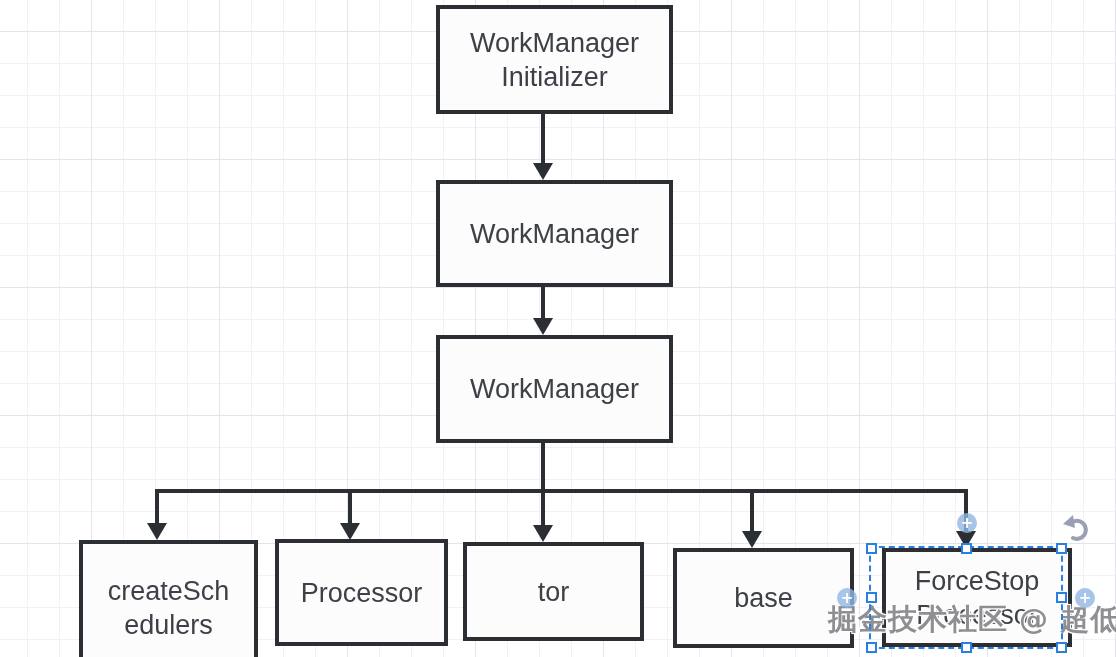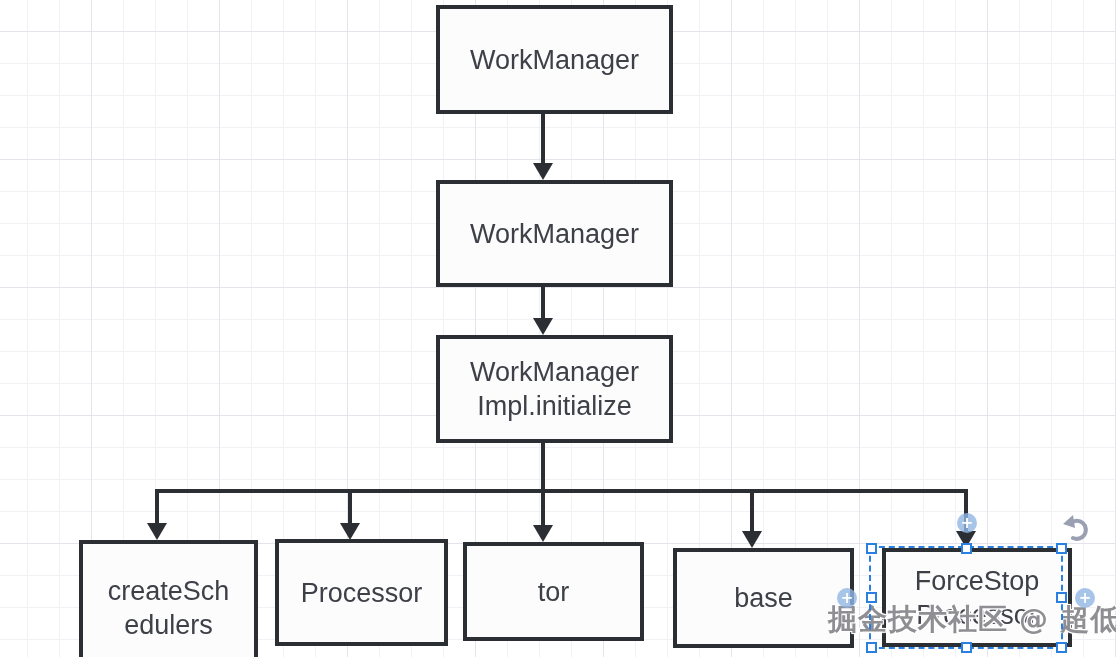--- a/index.html
+++ b/index.html
@@ -87,27 +87,27 @@
     <i class="shaft"></i>
     <i class="head"></i>
   </div>
   <div class="varrow" style="left:956px;top:491px;height:57px">
     <i class="shaft"></i>
     <i class="head"></i>
   </div>
 
   <div class="node" style="left:425px;top:5px;width:237px;height:109px">
     <span>WorkManager</span>
+    <span>Initializer</span>
   </div>
   <div class="node" style="left:425px;top:180px;width:237px;height:107px">
     <span>WorkManager</span>
   </div>
   <div class="node" style="left:425px;top:335px;width:237px;height:108px">
     <span>WorkManager</span>
-    <span>Impl.initialize</span>
   </div>
   <div class="node" style="left:68px;top:540px;width:179px;height:136px">
     <span>createSch</span>
     <span>edulers</span>
   </div>
   <div class="node" style="left:264px;top:539px;width:173px;height:107px">
     <span>Processor</span>
     <span></span>
   </div>
   <div class="node" style="left:452px;top:542px;width:181px;height:99px">

